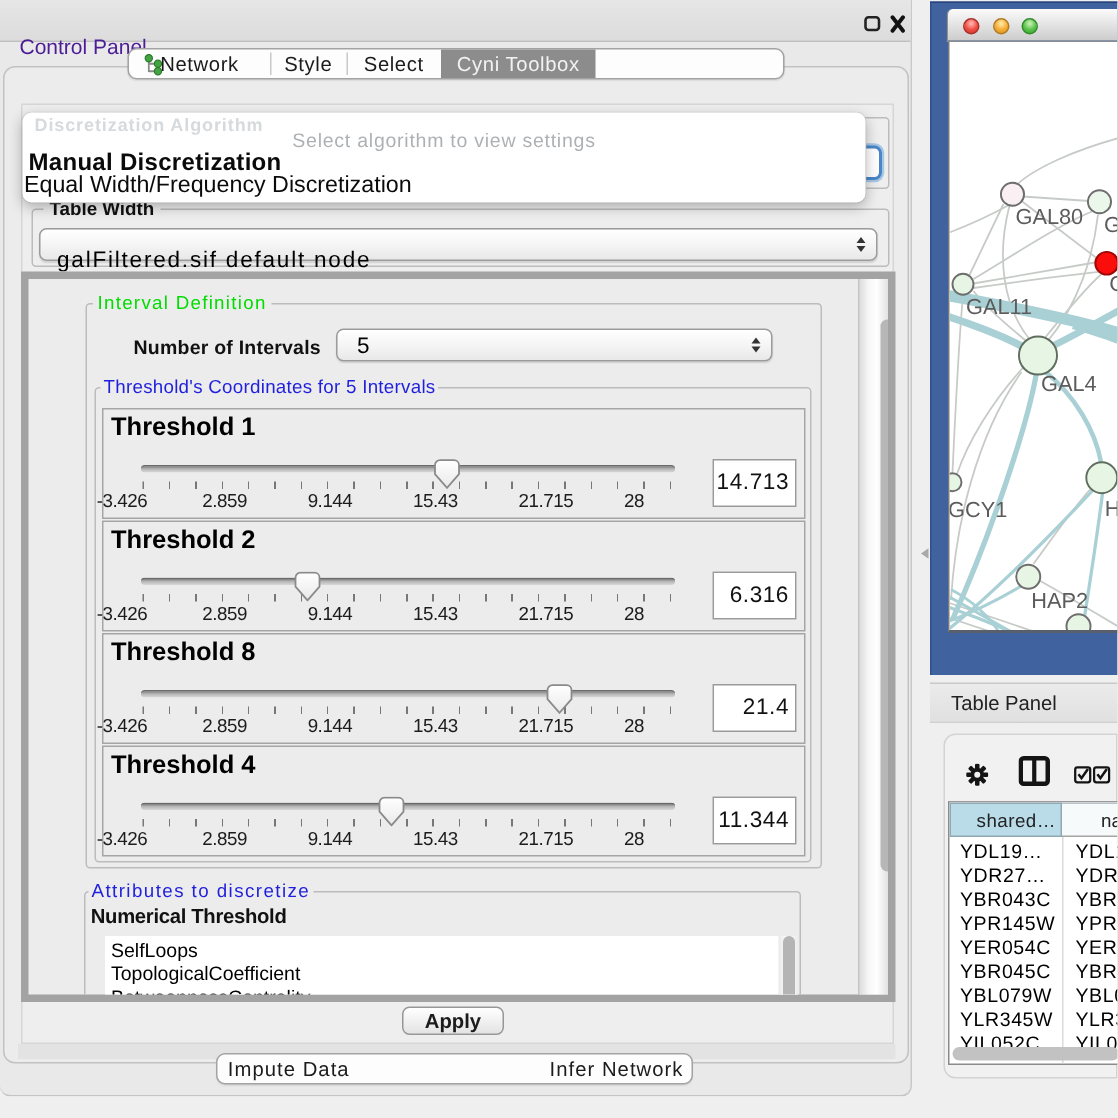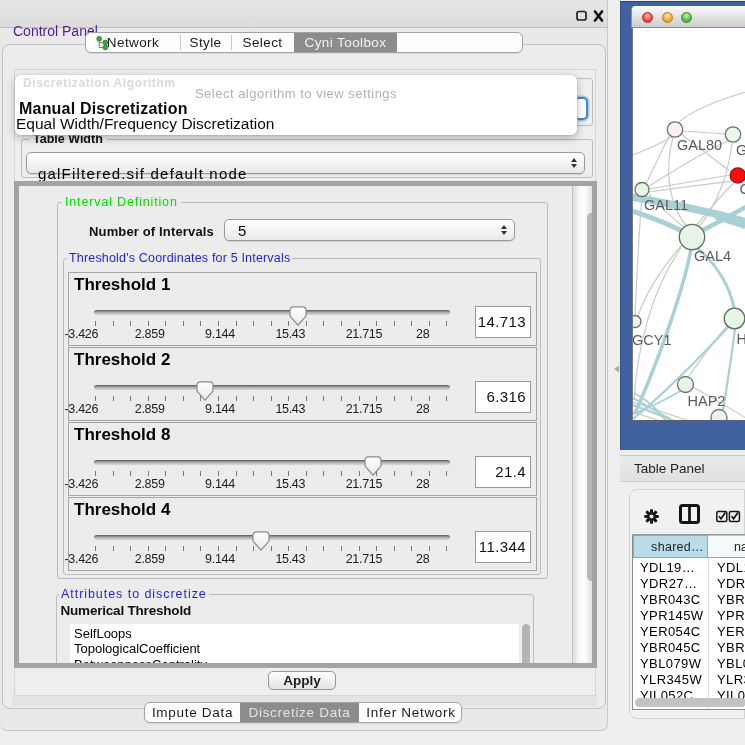--- a/index.html
+++ b/index.html
@@ -185,21 +185,20 @@
       <div class="rowtxt" style="left:4px;top:33px">BetweennessCentrality</div>
       <div class="a" style="right:0;top:0;width:13px;height:48px;background:linear-gradient(90deg,#e9e9e9,#fbfbfb 40%,#ececec)"></div>
       <div class="a" style="right:2px;top:0px;width:8px;height:48px;border-radius:4px;background:#b4b4b4"></div>
     </div>
   </div>
 
   <div class="a" style="left:268px;top:671px;width:68px;height:19px;border:1px solid #979797;border-radius:5px;background:linear-gradient(180deg,#ffffff,#e3e3e3);font-size:13.5px;font-weight:600;color:#1c1c1c;text-align:center;padding-top:1px">Apply</div>
 
   <div class="seg" style="left:144px;top:702px;width:318px;height:21px">
     <span style="left:0;width:95px;font-size:13.5px;letter-spacing:0.7px">Impute Data</span>
-    <span class="sel" style="left:95px;width:119px;font-size:13.5px;letter-spacing:0.7px;color:#e4e4e4">Discretize Data</span>
     <span style="left:214px;width:104px;font-size:13.5px;letter-spacing:0.7px">Infer Network</span>
   </div>
 </div>
 
 <div class="a" style="left:15px;top:75px;width:562px;height:60px;background:#ffffff;border-radius:6px;box-shadow:0 3px 9px rgba(0,0,0,0.28),0 0 0 0.5px #d9d9d9"></div>
 <div class="a" style="left:23px;top:76px;font-size:12px;font-weight:bold;letter-spacing:0.6px;color:#d7dadd">Discretization Algorithm</div>
 <div class="a" style="left:15px;top:86px;width:562px;text-align:center;font-size:13px;letter-spacing:0.5px;color:#aeb1b4">Select algorithm to view settings</div>
 <div class="a" style="left:19px;top:100px;font-size:16px;font-weight:bold;color:#0b0b0b;letter-spacing:0.2px">Manual Discretization</div>
 <div class="a" style="left:16px;top:115px;font-size:15.5px;color:#0b0b0b;letter-spacing:0px">Equal Width/Frequency Discretization</div>
 

